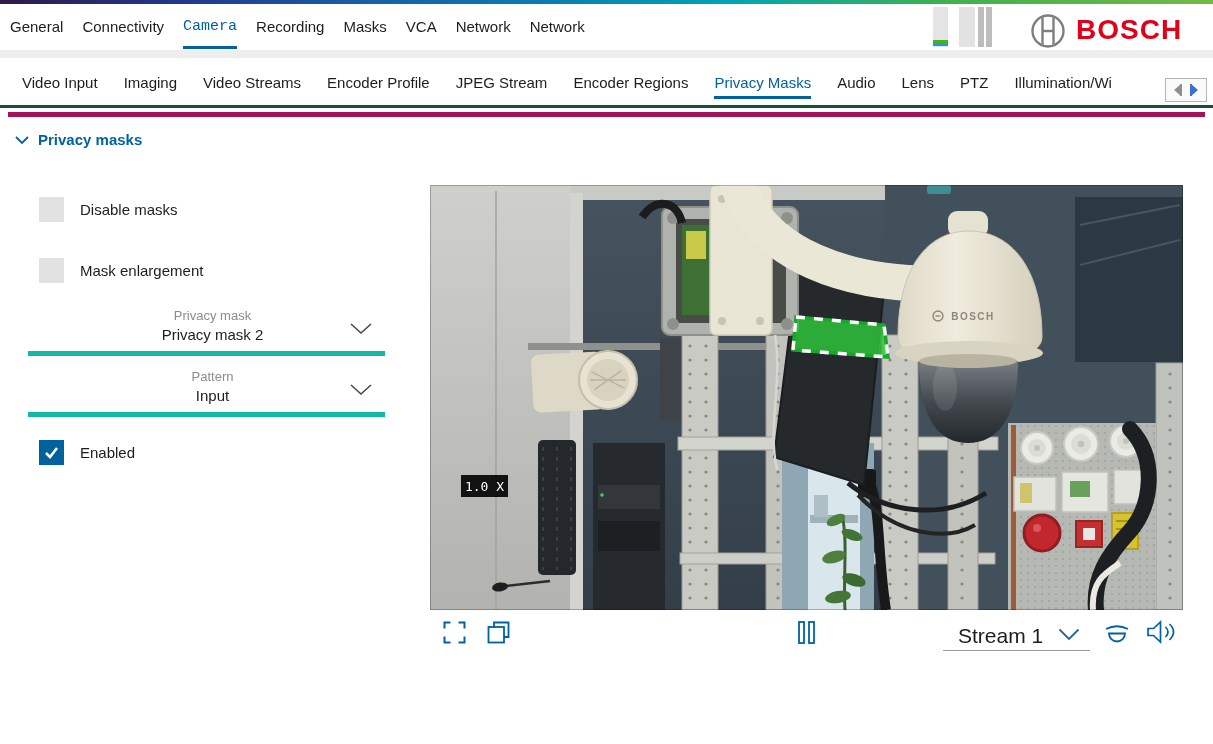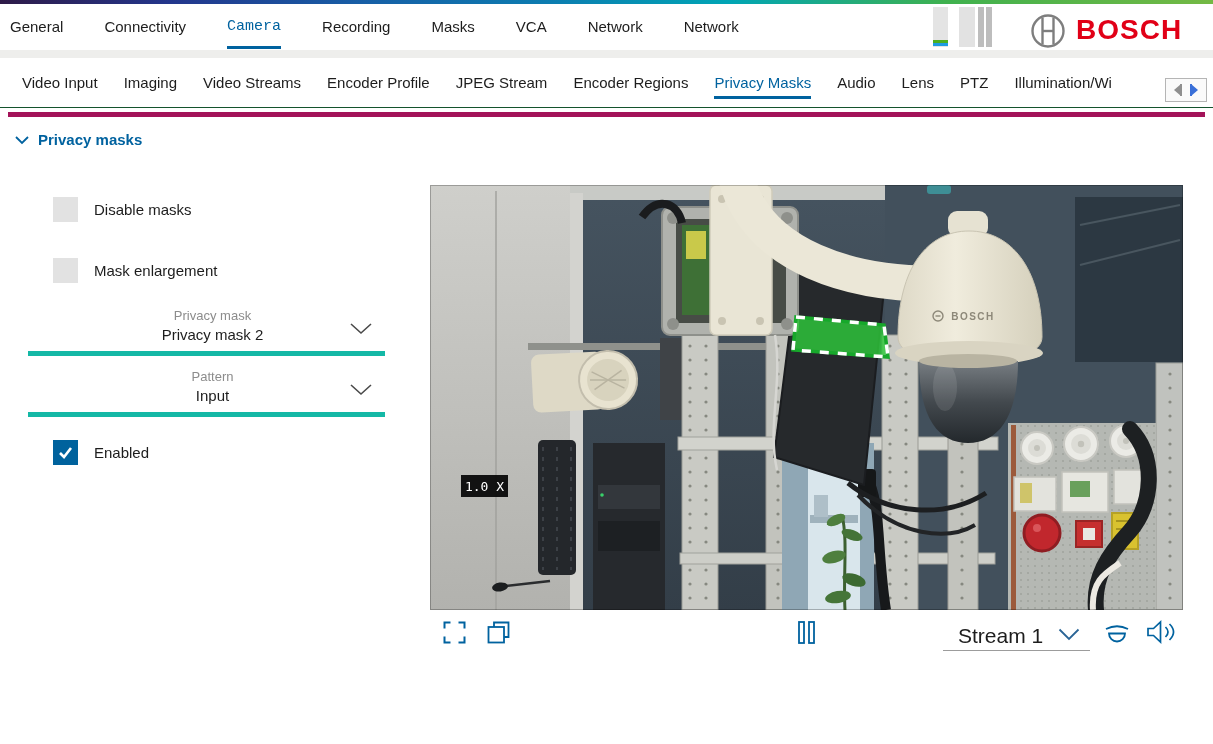--- a/index.html
+++ b/index.html
@@ -8,49 +8,49 @@
     position:relative; width:1213px; height:744px; overflow:hidden;
     background:#fff; font-family:"Liberation Sans", sans-serif; color:#1d1d1d;
   }
   
   .supergraphic{
     position:absolute; top:0; left:0; width:100%; height:4px;
     background:linear-gradient(90deg,#2e1a47 0%,#23368c 14%,#175fa6 30%,#0c7cb0 45%,#00a5b5 60%,#3fb14e 78%,#74b944 100%);
   }
   
   .topbar{ position:absolute; top:4px; left:0; width:100%; height:46px; background:#fff; }
-  .topnav{ position:absolute; left:10px; top:0; height:46px; display:flex; gap:41px; }
+  .topnav{ position:absolute; left:10px; top:0; height:46px; display:flex; gap:19px; }
   .topnav-item{ position:relative; font-size:15px; line-height:46px; cursor:pointer; white-space:nowrap; }
   .topnav-item.active{ color:#00629f;font-family:Liberation Mono, monospace; }
   .topnav-item.active::after{ content:""; position:absolute; left:0; right:0; bottom:1px; height:3px; background:#00629f; }
   .load-bars{ position:absolute; left:933px; top:3px; width:62px; height:40px; }
   .lb{ position:absolute; top:0; height:40px; }
   .lb1{ left:0; width:15px; background:#e4e4e4; }
   .lb1 .seg-green{ position:absolute; left:0; right:0; bottom:4px; height:3px; background:#4caf1e; }
   .lb1 .seg-blue{ position:absolute; left:0; right:0; bottom:1px; height:3px; background:#1e9ae0; }
   .lb2{ left:26px; width:16px; background:#e2e2e2; }
   .lb3{ left:45px; width:6px; background:#bdbdbd; }
   .lb4{ left:53px; width:6px; background:#bdbdbd; }
   .bosch-logo{ position:absolute; left:1030px; top:9px; }
   .wordmark{ position:absolute; left:1076px; top:10px; font-size:28px; font-weight:bold; letter-spacing:1px; color:#e10017; }
   
   .subnav-gap{ position:absolute; top:50px; left:0; width:100%; height:8px; background:#eeeeec; }
-  .subnav{ position:absolute; top:58px; left:0; width:100%; height:50px; background:#fff; border-bottom:1px solid #14532d; }
+  .subnav{ position:absolute; top:58px; left:0; width:100%; height:50px; background:#fff; border-bottom:3px solid #14532d; }
   .tabs{ position:absolute; left:22px; top:0; height:50px; width:1140px; display:flex; gap:26px; overflow:hidden; }
   .tab{ position:relative; font-size:15px; line-height:50px; white-space:nowrap; cursor:pointer; }
   .tab.active{ color:#00629f; }
   .tab.active::after{ content:""; position:absolute; left:0; right:0; bottom:9px; height:3px; background:#00629f; }
   .tab-scroller{ position:absolute; right:6px; top:20px; width:42px; height:24px; border:1px solid #b5b5b5; background:#fafafa; display:flex; align-items:center; justify-content:space-evenly; }
   
   .magenta-rule{ position:absolute; top:112px; left:8px; width:1197px; height:5px; background:#a31359; }
   
   .section-header{ position:absolute; top:131px; left:14px; display:flex; align-items:center; gap:8px; }
   .section-title{ font-size:15px; font-weight:bold; color:#00629f; }
   
-  .cbrow{ position:absolute; left:39px; display:flex; align-items:center; gap:16px;margin-left:14px; }
+  .cbrow{ position:absolute; left:39px; display:flex; align-items:center; gap:16px; }
   .cb{ width:25px; height:25px; background:#e2e2e2; display:flex; align-items:center; justify-content:center; cursor:pointer; flex:0 0 25px; }
   .cb.checked{ background:#00629d; }
   .cb-label{ font-size:15px; }
   .dd{ position:absolute; left:28px; width:357px; border-bottom:5px solid #14b8a6; padding:0 0 8px 12px; cursor:pointer;text-align:center; }
   .dd-label{ font-size:13px; color:#8c8c8c; }
   .dd-value{ font-size:15px; color:#1d1d1d; margin-top:3px; }
   .dd-chevron{ position:absolute; right:12px; top:14px; }
   
   .video-wrap{ position:absolute; left:430px; top:185px; width:753px; height:425px; }
   .video-wrap svg{ display:block; }

